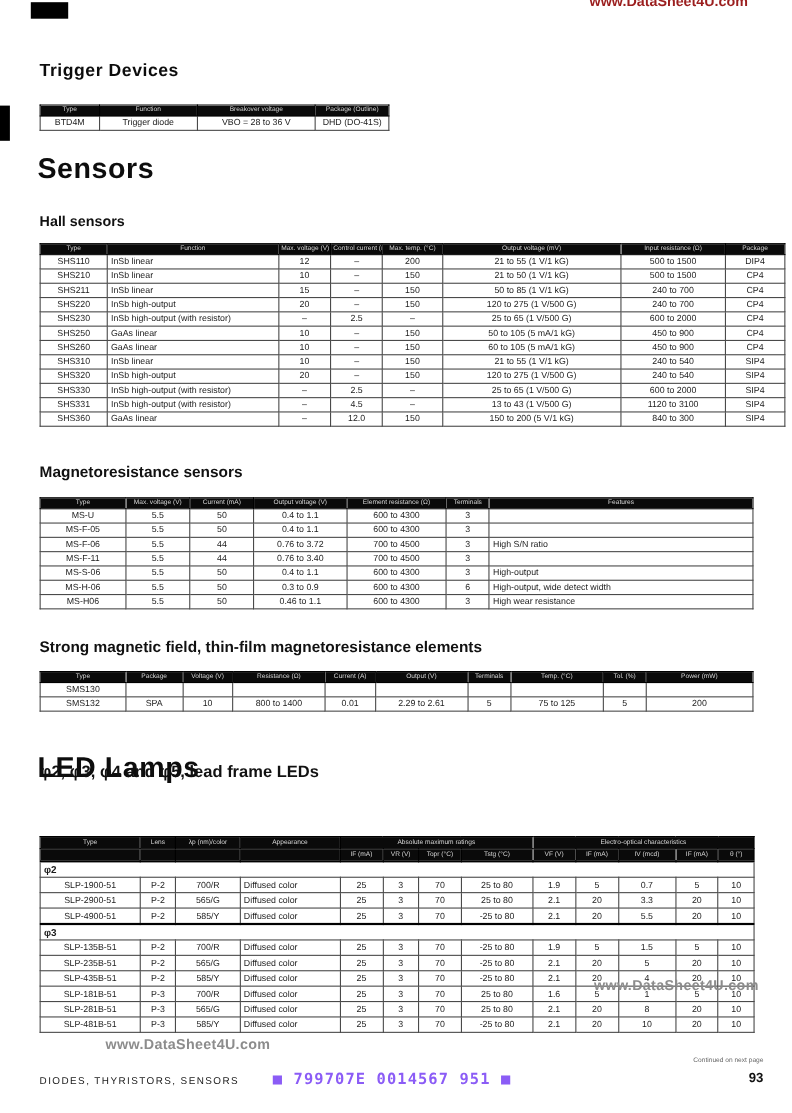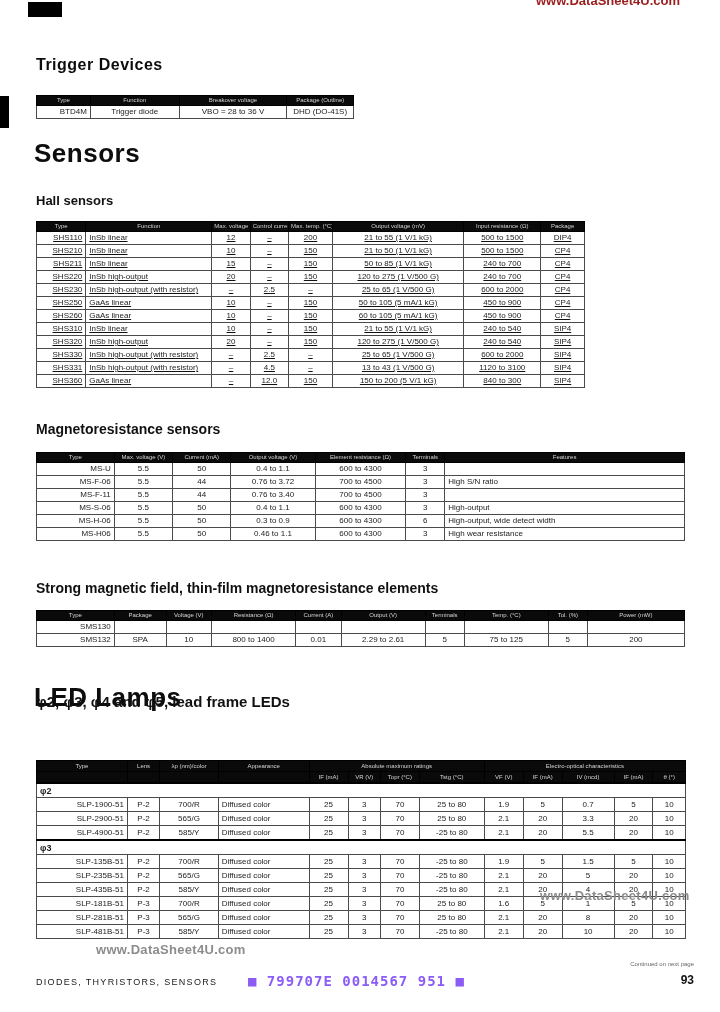--- a/index.html
+++ b/index.html
@@ -16,21 +16,21 @@
 
   table.dt{position:absolute;border-collapse:collapse;table-layout:fixed;background:#fff;}
   .dt th{
     background:#0a0a0a;color:#d6d6d6;font-weight:normal;font-size:6px;line-height:7px;
     padding:1px 2px;border:1px solid #000;overflow:hidden;white-space:nowrap;text-align:center;
   }
   .dt td{
     border:1px solid #4a4a4a;font-size:8px;line-height:10px;height:12px;padding:0 3px;
     color:#1c1c1c;white-space:nowrap;overflow:hidden;text-align:center;
   }
-  .dt td:first-child{text-align:right;}
+  .dt td:first-child{text-align:center;}
   .dt td.group-label{text-align:left;font-size:9px;font-weight:bold;height:10px;line-height:10px;border-top:2px solid #000;}
 
   #led-table th{line-height:8px;}
   #led-table td{height:13px;}
   #hall-table td:nth-child(2){text-align:left;}
   #magneto-table td:nth-child(7){text-align:left;}
   #led-table td:nth-child(4){text-align:left;}
 
   #trigger-table col:nth-child(1){width:17%}
   #trigger-table col:nth-child(2){width:28%}
@@ -119,21 +119,21 @@
           <td>Trigger diode</td>
           <td>VBO = 28 to 36 V</td>
           <td>DHD (DO-41S)</td>
         </tr>
       </tbody>
     </table>
 
   <div class="h-big" style="left:34px;top:138px;">Sensors</div>
 
   <div class="h-sub" style="left:36px;top:193px;">Hall sensors</div>
-  <table class="dt" id="hall-table" style="left:36px;top:221px;width:549px;text-decoration:underline;">
+  <table class="dt" id="hall-table" style="left:36px;top:221px;width:678px;">
       <colgroup>
         <col>
         <col>
         <col>
         <col>
         <col>
         <col>
         <col>
         <col>
       </colgroup>
@@ -291,20 +291,29 @@
           <th>Current (mA)</th>
           <th>Output voltage (V)</th>
           <th>Element resistance (Ω)</th>
           <th>Terminals</th>
           <th>Features</th>
         </tr>
       </thead>
       <tbody>
         <tr>
           <td>MS-U</td>
+          <td>5.5</td>
+          <td>50</td>
+          <td>0.4 to 1.1</td>
+          <td>600 to 4300</td>
+          <td>3</td>
+          <td></td>
+        </tr>
+        <tr>
+          <td>MS-F-05</td>
           <td>5.5</td>
           <td>50</td>
           <td>0.4 to 1.1</td>
           <td>600 to 4300</td>
           <td>3</td>
           <td></td>
         </tr>
         <tr>
           <td>MS-F-06</td>
           <td>5.5</td>

